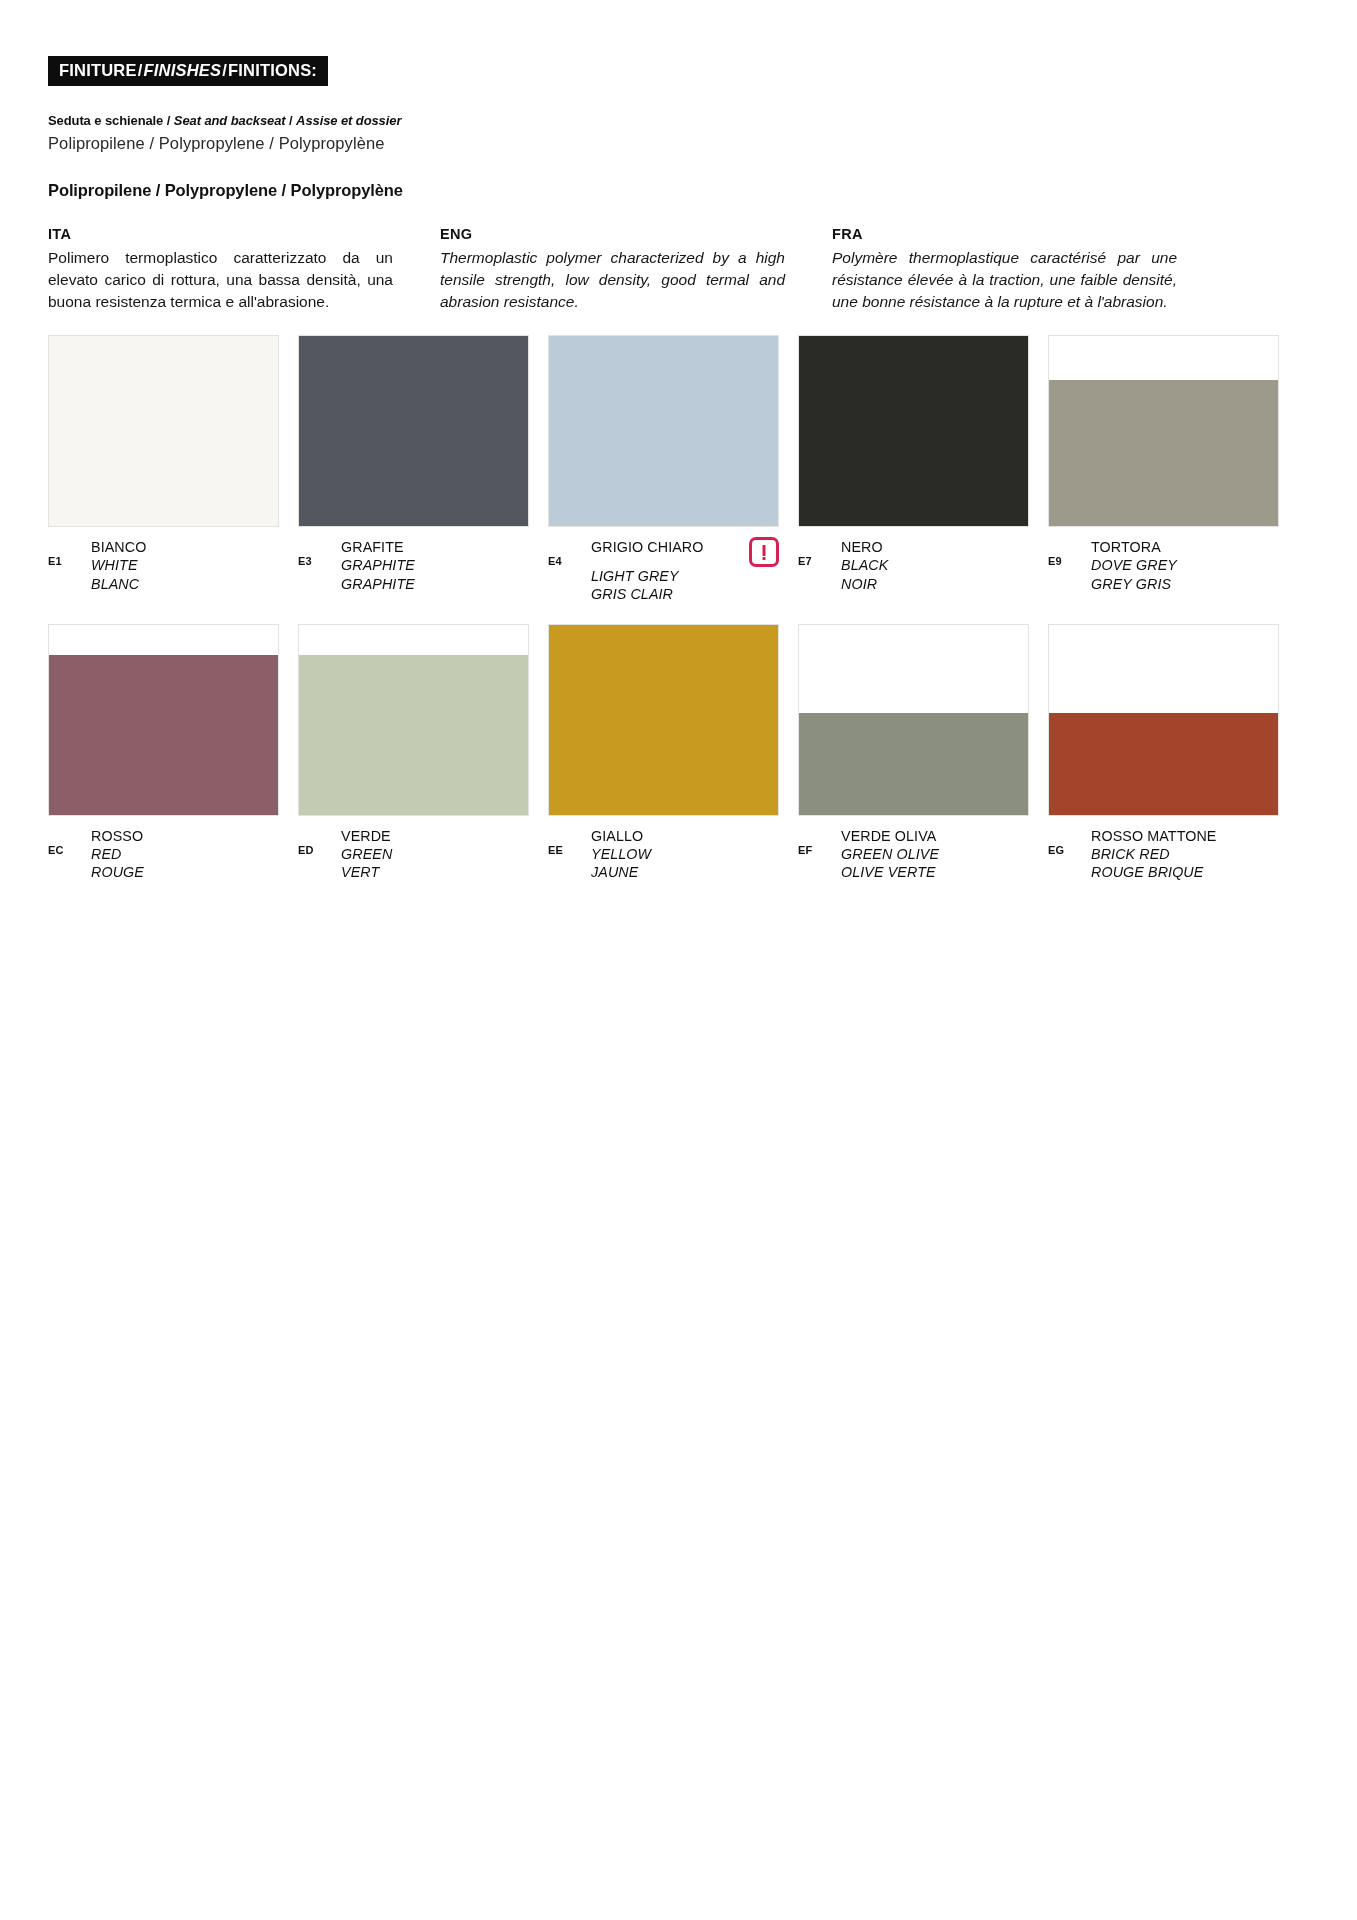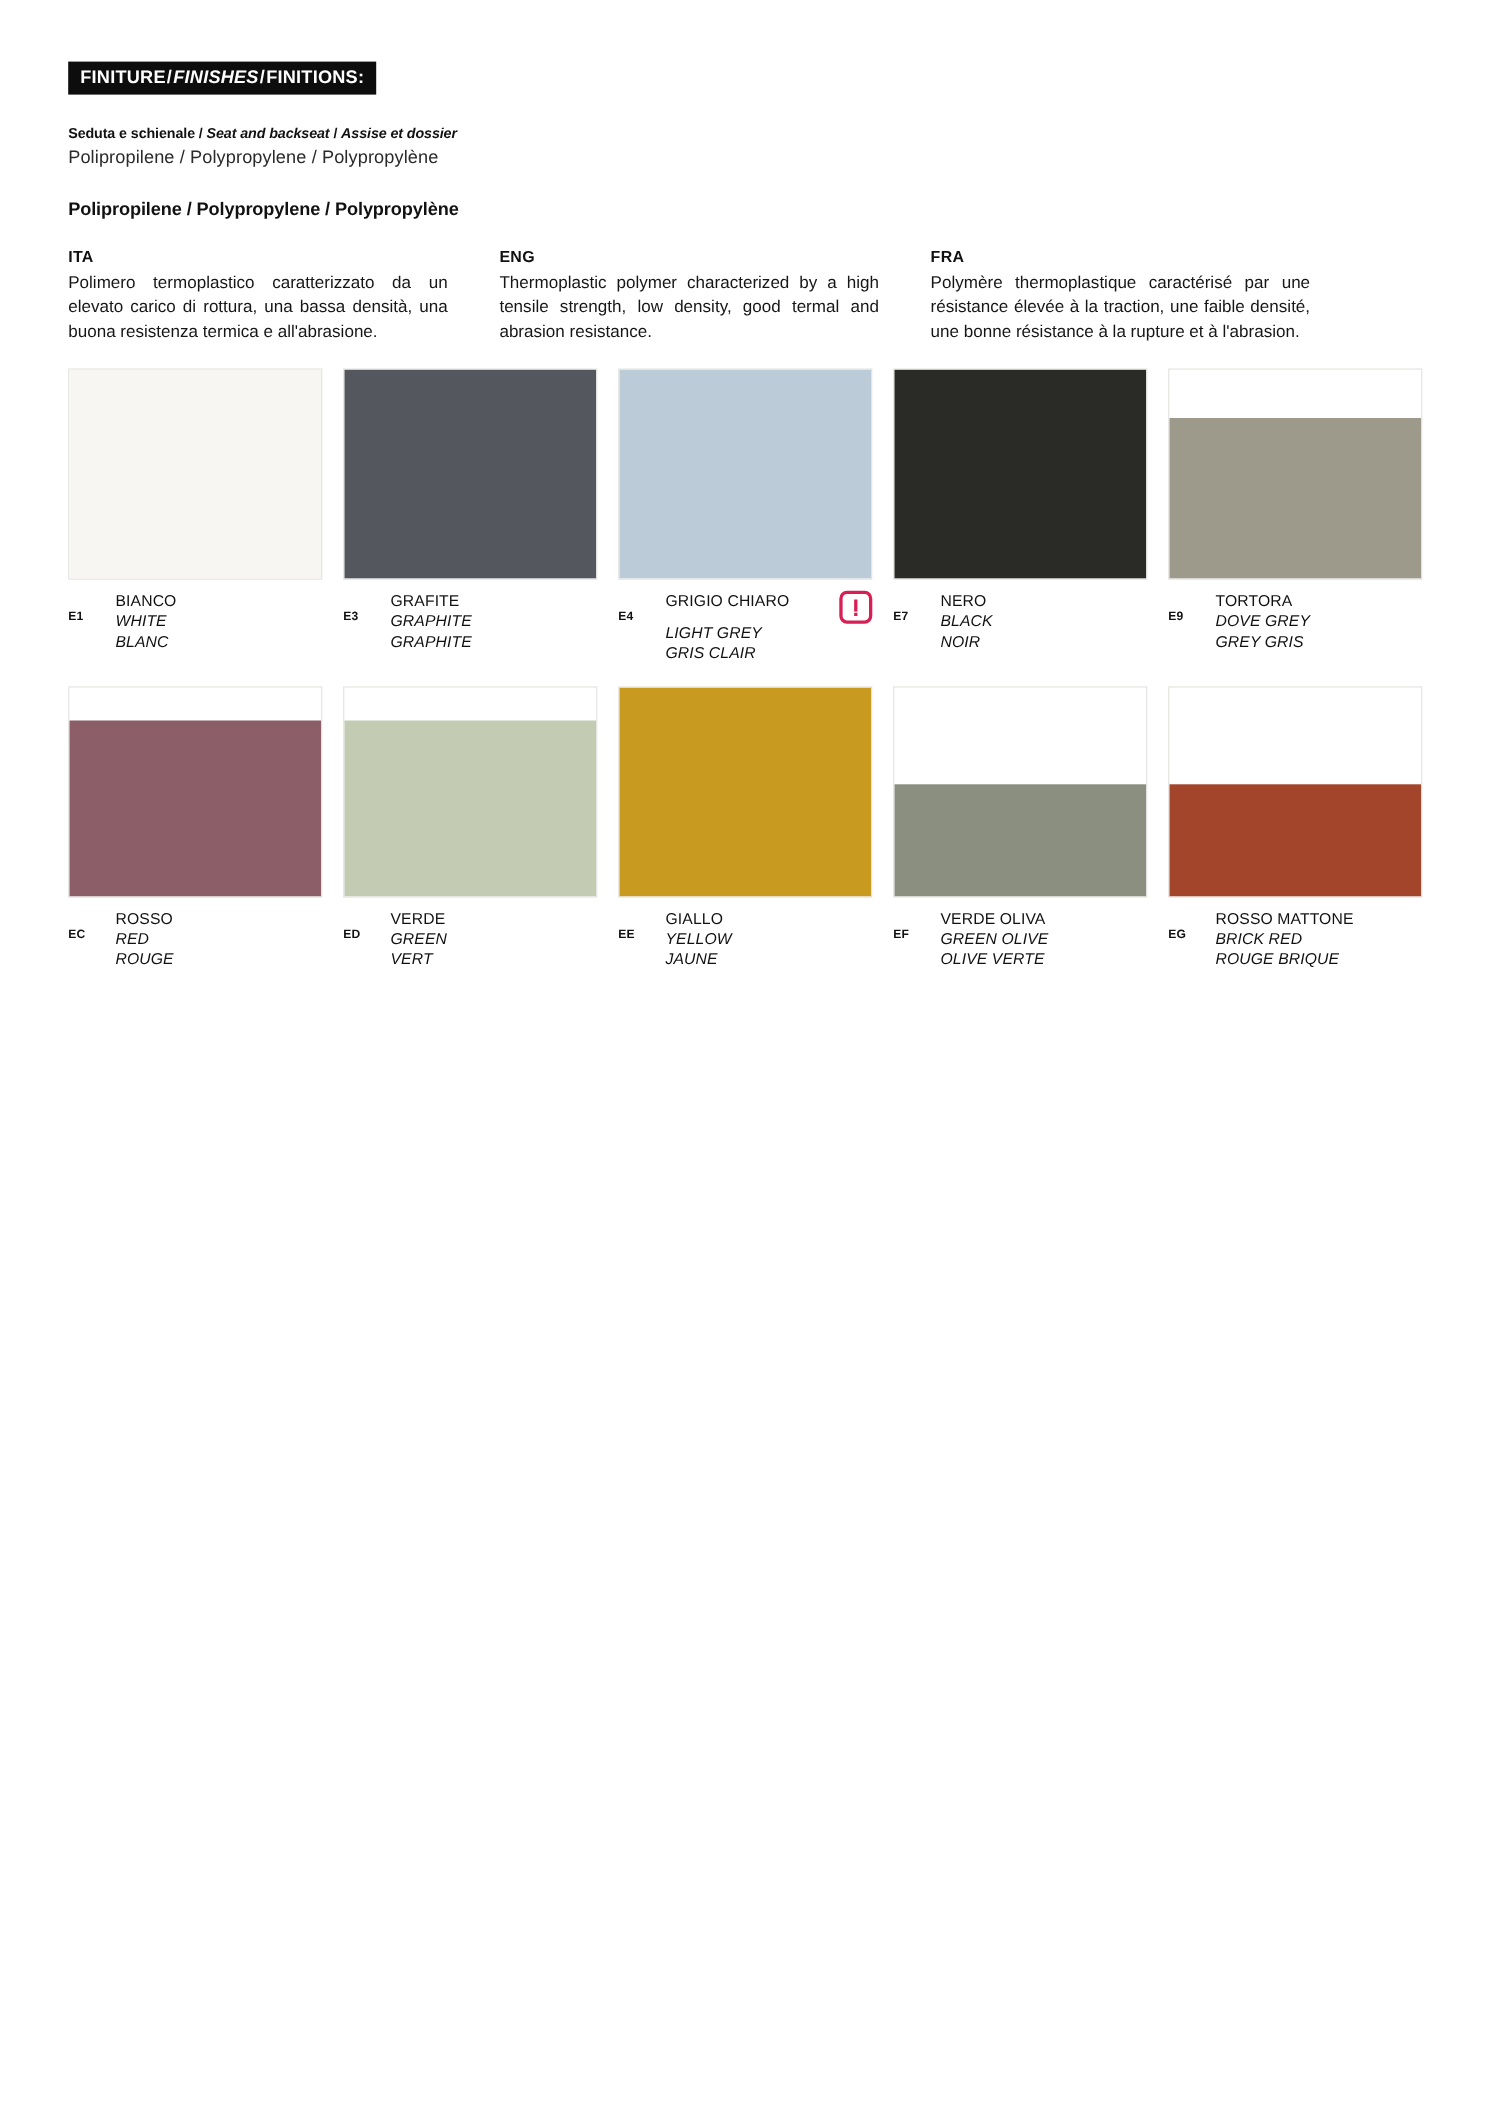--- a/index.html
+++ b/index.html
@@ -12,21 +12,21 @@
     font-family: "Liberation Sans", sans-serif;
     color: #111111;
     position: relative;
     overflow: hidden;
   }
   .page {
     position: absolute;
     left: 0; top: 0;
     width: 1357px;
     height: 1770px;
-    padding: 56px 62px 0 62px;
+    padding: 56px 62px 0 48px;
   }
 
   
   .title-bar {
     display: inline-block;
     background: #0d0d0d;
     color: #ffffff;
     font-size: 16.5px;
     font-weight: 700;
     letter-spacing: 0.2px;
@@ -78,21 +78,21 @@
     letter-spacing: 0.3px;
     margin-bottom: 5px;
   }
   .lang-text {
     font-size: 15.5px;
     line-height: 1.42;
     text-align: justify;
     color: #161616;
     letter-spacing: 0px;
   }
-  .lang-text.italic { }
+  .lang-text.italic { font-style: italic; }
 
   
   .swatch-grid {
     margin-top: 22px;
     display: flex;
     flex-wrap: wrap;
     width: 1233px;
   }
   .swatch-cell {
     width: 231px;

